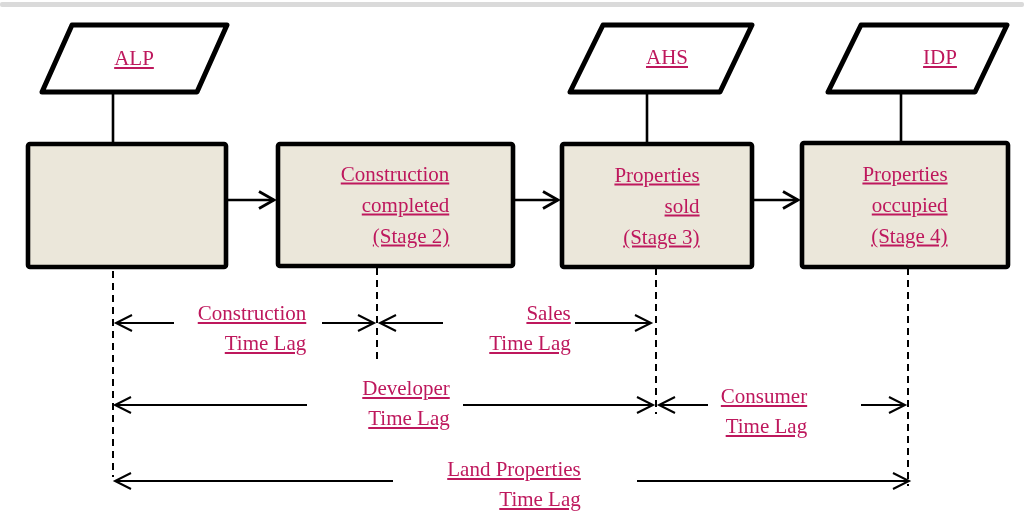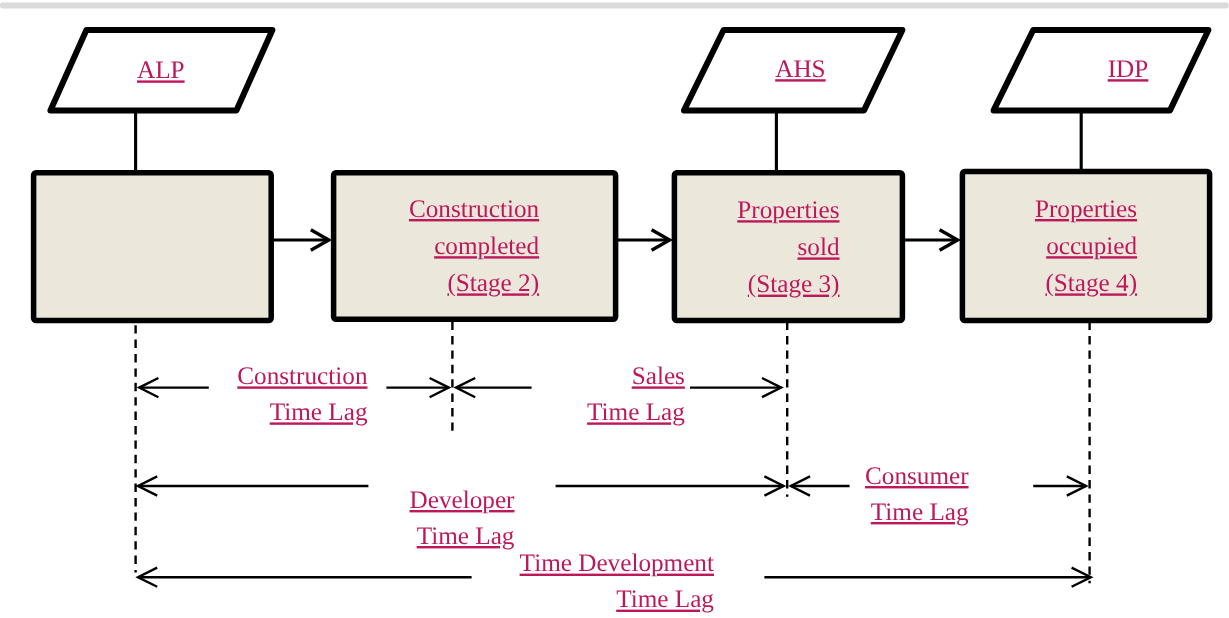--- a/index.html
+++ b/index.html
@@ -101,20 +101,20 @@
 sold
 (Stage 3)</div>
   <div class="label stage-label" style="left:905px; top:205px;">Properties
 occupied
 (Stage 4)</div>
 
   <div class="label lag-label" style="left:252px; top:328px;">Construction
 Time Lag</div>
   <div class="label lag-label" style="left:509px; top:328px;margin-left:21px;">Sales
 Time Lag</div>
-  <div class="label lag-label" style="left:385px; top:403px;margin-top:28px;">Developer
+  <div class="label lag-label" style="left:406px; top:403px;">Developer
 Time Lag</div>
   <div class="label lag-label" style="left:764px; top:411px;">Consumer
 Time Lag</div>
-  <div class="label lag-label" style="left:514px; top:484px;">Time Development
+  <div class="label lag-label" style="left:514px; top:484px;">Land Properties
 Time Lag</div>
 
 </div>
 
 </body></html>

